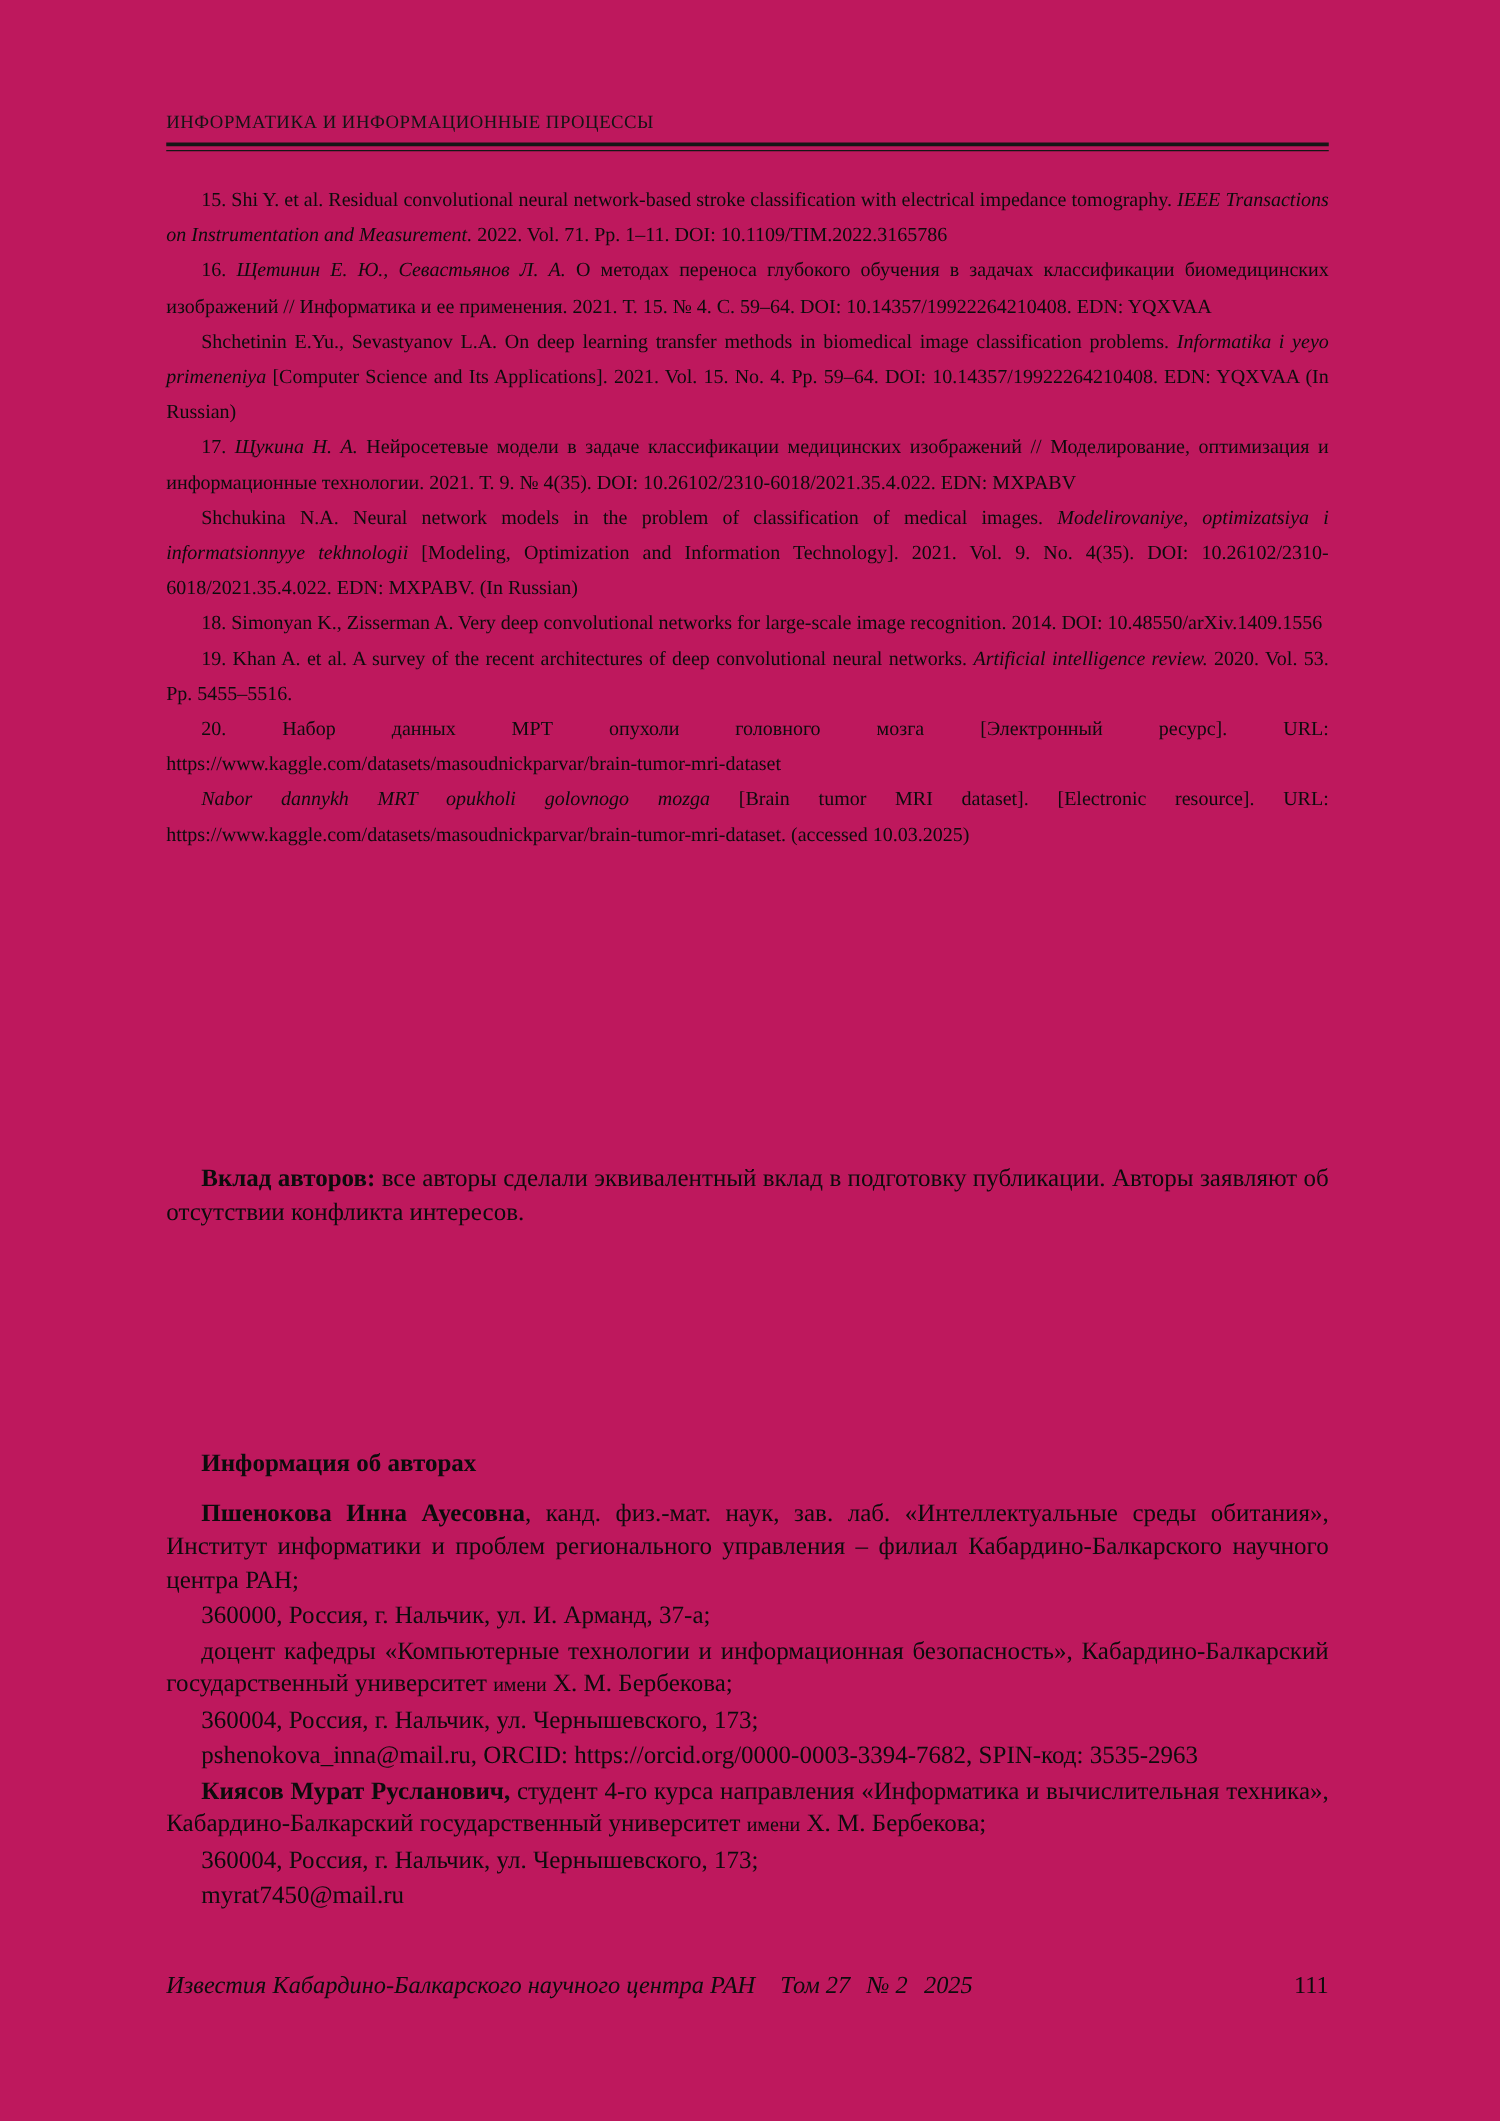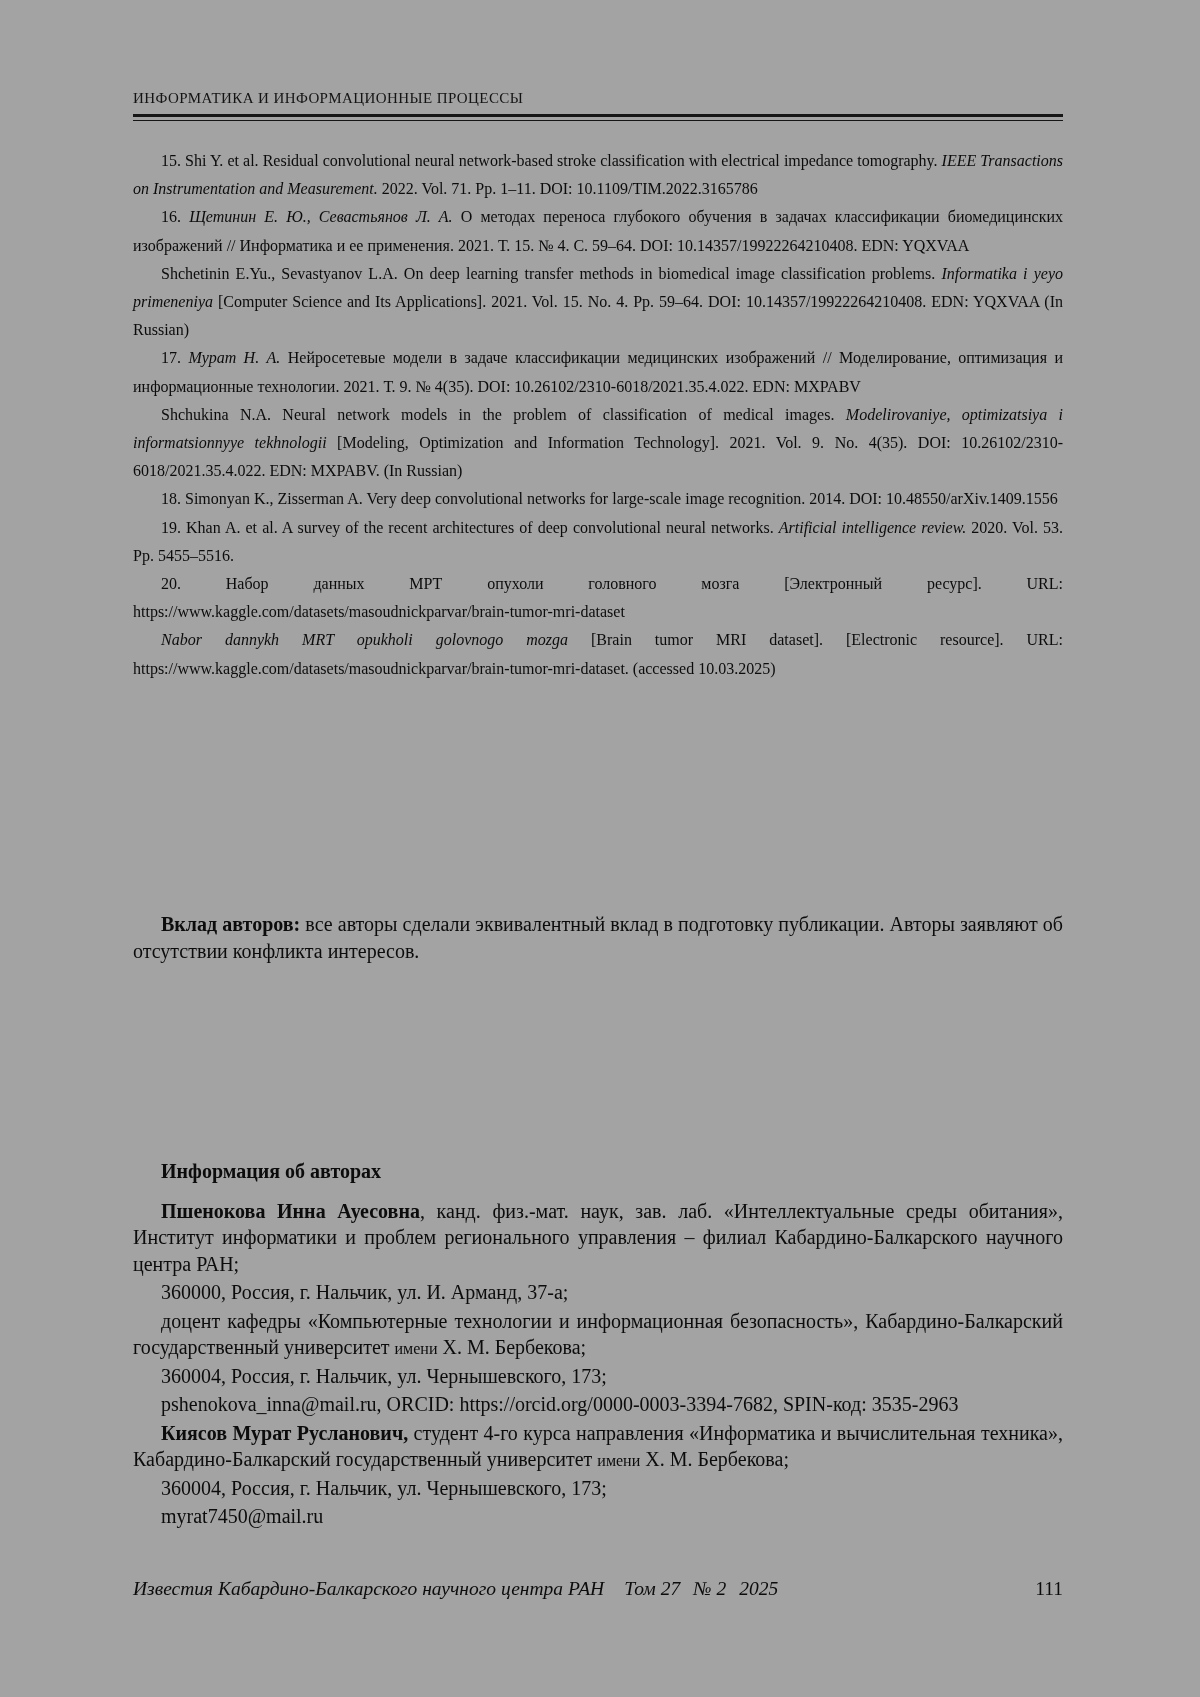--- a/index.html
+++ b/index.html
@@ -3,39 +3,39 @@
 <meta charset="utf-8">
 <style>
   * { margin:0; padding:0; box-sizing:border-box; }
   html,body { background:#ffffff; }
   body {
     width:1200px; height:1697px;
     font-family:"Liberation Serif","DejaVu Serif",serif;
     color:#0c0c0c;
   }
   .page {
-    position:relative; width:1200px; height:1697px; background:#a3a3a3; overflow:hidden;
+    position:relative; width:1200px; height:1697px; background:#be185d; overflow:hidden;
   }
   
   .running-head { position:absolute; left:133px; top:90px; width:930px; }
   .rh-title { font-size:15px; letter-spacing:0.4px; color:#141414; }
   .rh-rule { margin-top:7px; height:7px; border-top:3px solid #161616; border-bottom:1px solid #161616; }
   
   .refs {
     position:absolute; left:133px; top:147px; width:930px;
     font-size:16px; line-height:28.2px; text-align:justify;
   }
   .refs p { text-indent:28px; overflow-wrap:anywhere; }
   
   .statements {
     position:absolute; left:133px; top:905px; width:930px;
     font-size:20px; line-height:27px; text-align:justify;
   }
   .statements p { text-indent:28px; margin-bottom:13px; }
-  .statements p.gap { margin-top:6px; }
+  .statements p.gap { margin-top:25px; }
   
   .authors {
     position:absolute; left:133px; top:1158px; width:930px;
     font-size:20px; line-height:26.5px; text-align:justify;
   }
   .authors .heading { font-weight:bold; text-indent:28px; }
   .authors p { text-indent:28px; }
   .authors p.first { margin-top:13px; }
   b.lead { font-weight:bold; }
   .sm { font-size:16px; }
@@ -58,21 +58,21 @@
 
   <header class="running-head">
     <div class="rh-title">ИНФОРМАТИКА И ИНФОРМАЦИОННЫЕ ПРОЦЕССЫ</div>
     <div class="rh-rule"></div>
   </header>
 
   <section class="refs">
     <p><span>15. Shi Y. et al. Residual convolutional neural network-based stroke classification with electrical impedance tomography. </span><i>IEEE Transactions on Instrumentation and Measurement.</i><span> 2022. Vol. 71. Pp. 1–11. DOI: 10.1109/TIM.2022.3165786</span></p>
     <p><span>16. </span><i>Щетинин Е. Ю., Севастьянов Л. А.</i><span> О методах переноса глубокого обучения в задачах классификации биомедицинских изображений // Информатика и ее применения. 2021. Т. 15. № 4. С. 59–64. DOI: 10.14357/19922264210408. EDN: YQXVAA</span></p>
     <p><span>Shchetinin E.Yu., Sevastyanov L.A. On deep learning transfer methods in biomedical image classification problems. </span><i>Informatika i yeyo primeneniya</i><span> [Computer Science and Its Applications]. 2021. Vol. 15. No. 4. Pp. 59–64. DOI: 10.14357/19922264210408. EDN: YQXVAA (In Russian)</span></p>
-    <p><span>17. </span><i>Мурат Н. А.</i><span> Нейросетевые модели в задаче классификации медицинских изображений // Моделирование, оптимизация и информационные технологии. 2021. Т. 9. № 4(35). DOI: 10.26102/2310-6018/2021.35.4.022. EDN: MXPABV</span></p>
+    <p><span>17. </span><i>Щукина Н. А.</i><span> Нейросетевые модели в задаче классификации медицинских изображений // Моделирование, оптимизация и информационные технологии. 2021. Т. 9. № 4(35). DOI: 10.26102/2310-6018/2021.35.4.022. EDN: MXPABV</span></p>
     <p><span>Shchukina N.A. Neural network models in the problem of classification of medical images. </span><i>Modelirovaniye, optimizatsiya i informatsionnyye tekhnologii</i><span> [Modeling, Optimization and Information Technology]. 2021. Vol. 9. No. 4(35). DOI: 10.26102/2310-6018/2021.35.4.022. EDN: MXPABV. (In Russian)</span></p>
     <p><span>18. Simonyan K., Zisserman A. Very deep convolutional networks for large-scale image recognition. 2014. DOI: 10.48550/arXiv.1409.1556</span><i></i><span></span></p>
     <p><span>19. Khan A. et al. A survey of the recent architectures of deep convolutional neural networks. </span><i>Artificial intelligence review.</i><span> 2020. Vol. 53. Pp. 5455–5516.</span></p>
     <p><span>20. Набор данных МРТ опухоли головного мозга [Электронный ресурс]. URL: https://www.kaggle.com/datasets/masoudnickparvar/brain-tumor-mri-dataset</span><i></i><span></span></p>
     <p><span></span><i>Nabor dannykh MRT opukholi golovnogo mozga</i><span> [Brain tumor MRI dataset]. [Electronic resource]. URL: https://www.kaggle.com/datasets/masoudnickparvar/brain-tumor-mri-dataset. (accessed 10.03.2025)</span></p>
   </section>
 
   <section class="statements">
     <p class="gap"><b class="lead">Вклад авторов:</b><span> все авторы сделали эквивалентный вклад в подготовку публикации. Авторы заявляют об отсутствии конфликта интересов.</span></p>
   </section>

